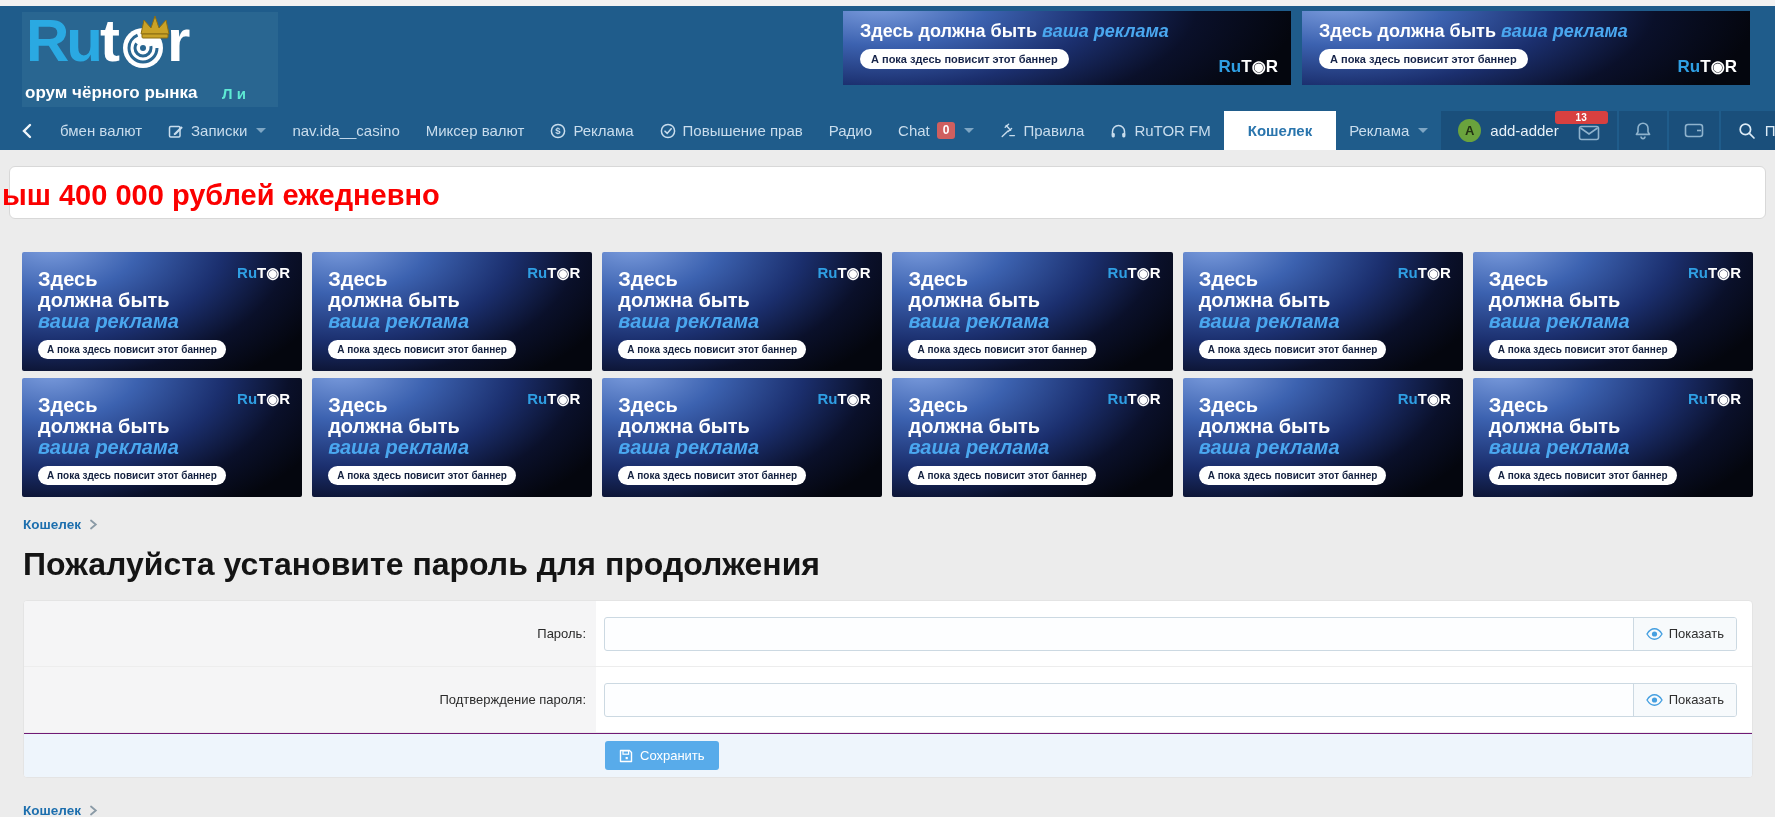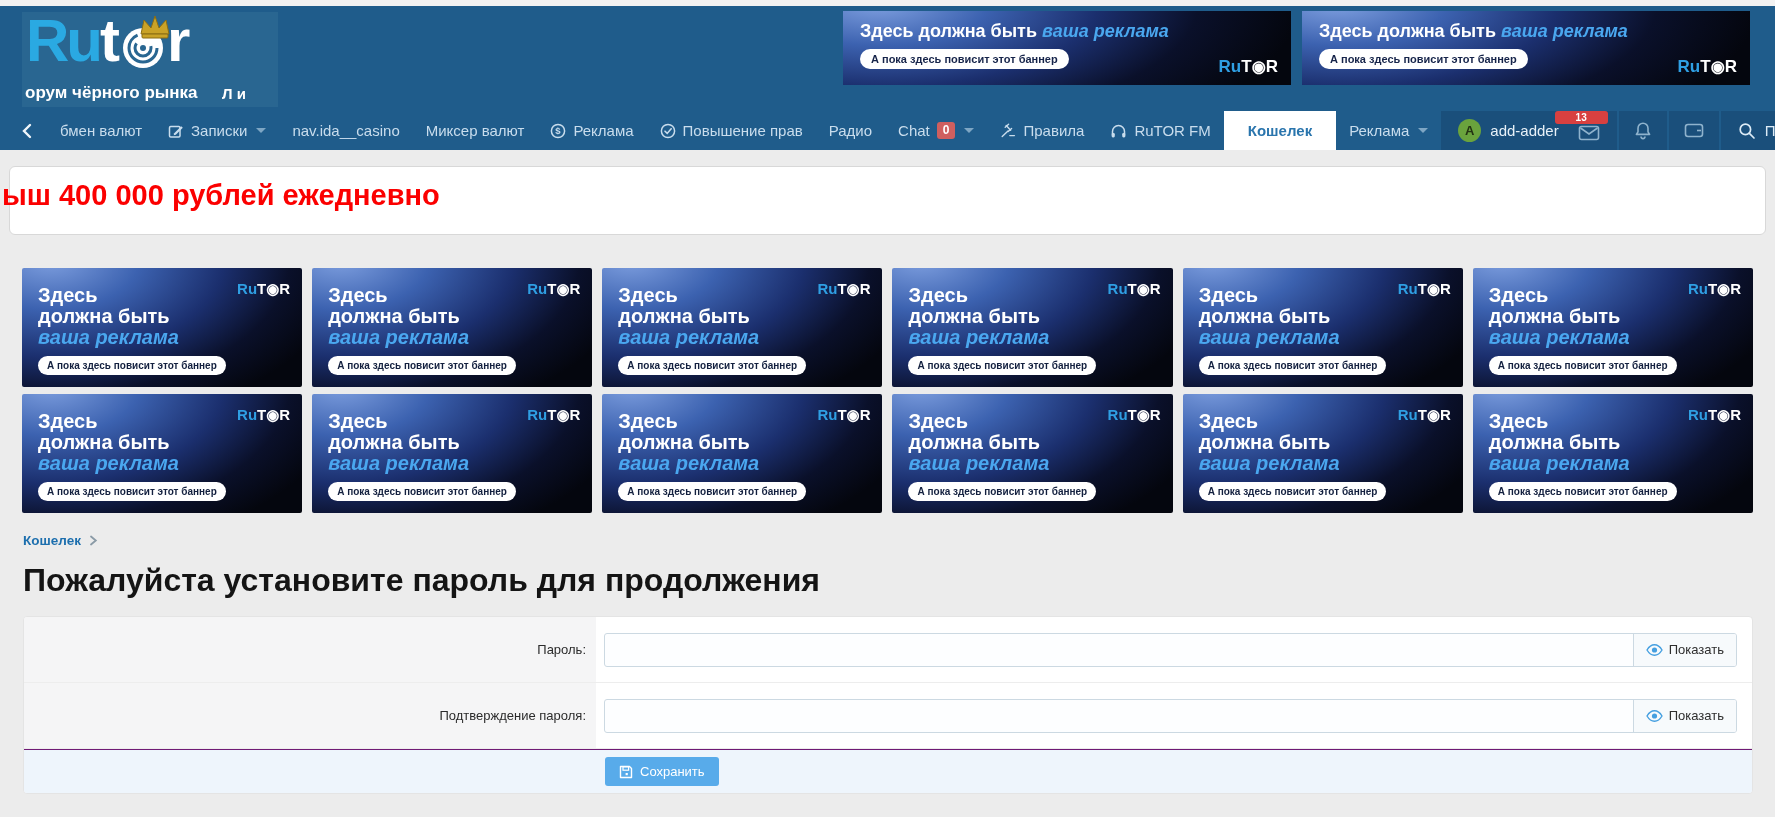--- a/index.html
+++ b/index.html
@@ -17,21 +17,21 @@
   .logo-box {
     position:absolute; left:22px; top:6px; width:256px; height:95px;
     background:#296691; cursor:pointer; overflow:hidden;
   }
   .logo-line { position:absolute; left:4px; top:-8px; display:flex; align-items:flex-end; }
   .logo-big { font-size:60px; font-weight:800; letter-spacing:-3px; line-height:74px; color:#fff; }
   .logo-big .lb-blue { color:#2aa9e2; }
   .logo-o { position:relative; display:inline-block; width:46px; height:46px; margin:0 1px 9px 3px; }
   .crown { position:absolute; left:116px; top:2px; z-index:3; }
   .logo-tagline { position:absolute; left:3px; bottom:4px; color:#fff; font-size:17px; font-weight:700; white-space:nowrap; }
-  .logo-tagline-right { position:absolute; left:200px; bottom:5px; color:#ffffff; font-size:15px; font-weight:700; }
+  .logo-tagline-right { position:absolute; left:200px; bottom:5px; color:#5eead4; font-size:15px; font-weight:700; }
 
   .ad-banner-top {
     position:absolute; top:5px; width:448px; height:74px; cursor:pointer;
     background:radial-gradient(ellipse 420px 160px at 8% -10%, #7fa0e0 0%, #3c62b0 26%, #1b2f6e 52%, #0a102a 76%, #04060e 100%);
     overflow:hidden;
   }
   .ad-banner-top.b1 { left:843px; }
   .ad-banner-top.b2 { left:1302px; }
   .abt-line { padding:10px 0 0 17px; font-size:18px; font-weight:700; color:#fff; white-space:nowrap; }
   .accent-it { color:#4aa7ef; font-style:italic; }
@@ -72,21 +72,21 @@
   .mail-wrap { position:relative; margin-left:10px; padding-top:4px; }
   .mail-count {
     position:absolute; top:-9px; right:-8px; background:#d84040; color:#fff;
     font-size:10px; font-weight:700; border-radius:3px; padding:1px 21px; line-height:11px;
   }
   .icon-block { padding:0 15px; }
   .search-block { color:#dcebf6; font-size:15px; }
 
   
   .announce-card {
-    position:relative; margin:16px 9px 0 9px; height:69px; background:#fff;
+    position:relative; margin:16px 9px 0 9px; height:53px; background:#fff;
     border:1px solid #d8d8d8; border-radius:6px;
   }
   .announce-text {
     position:absolute; left:-8px; top:12px; color:#fb0000;
     font-size:29px; font-weight:700; white-space:nowrap;
   }
 
   
   .ad-grid {
     margin:33px 22px 0 22px;

